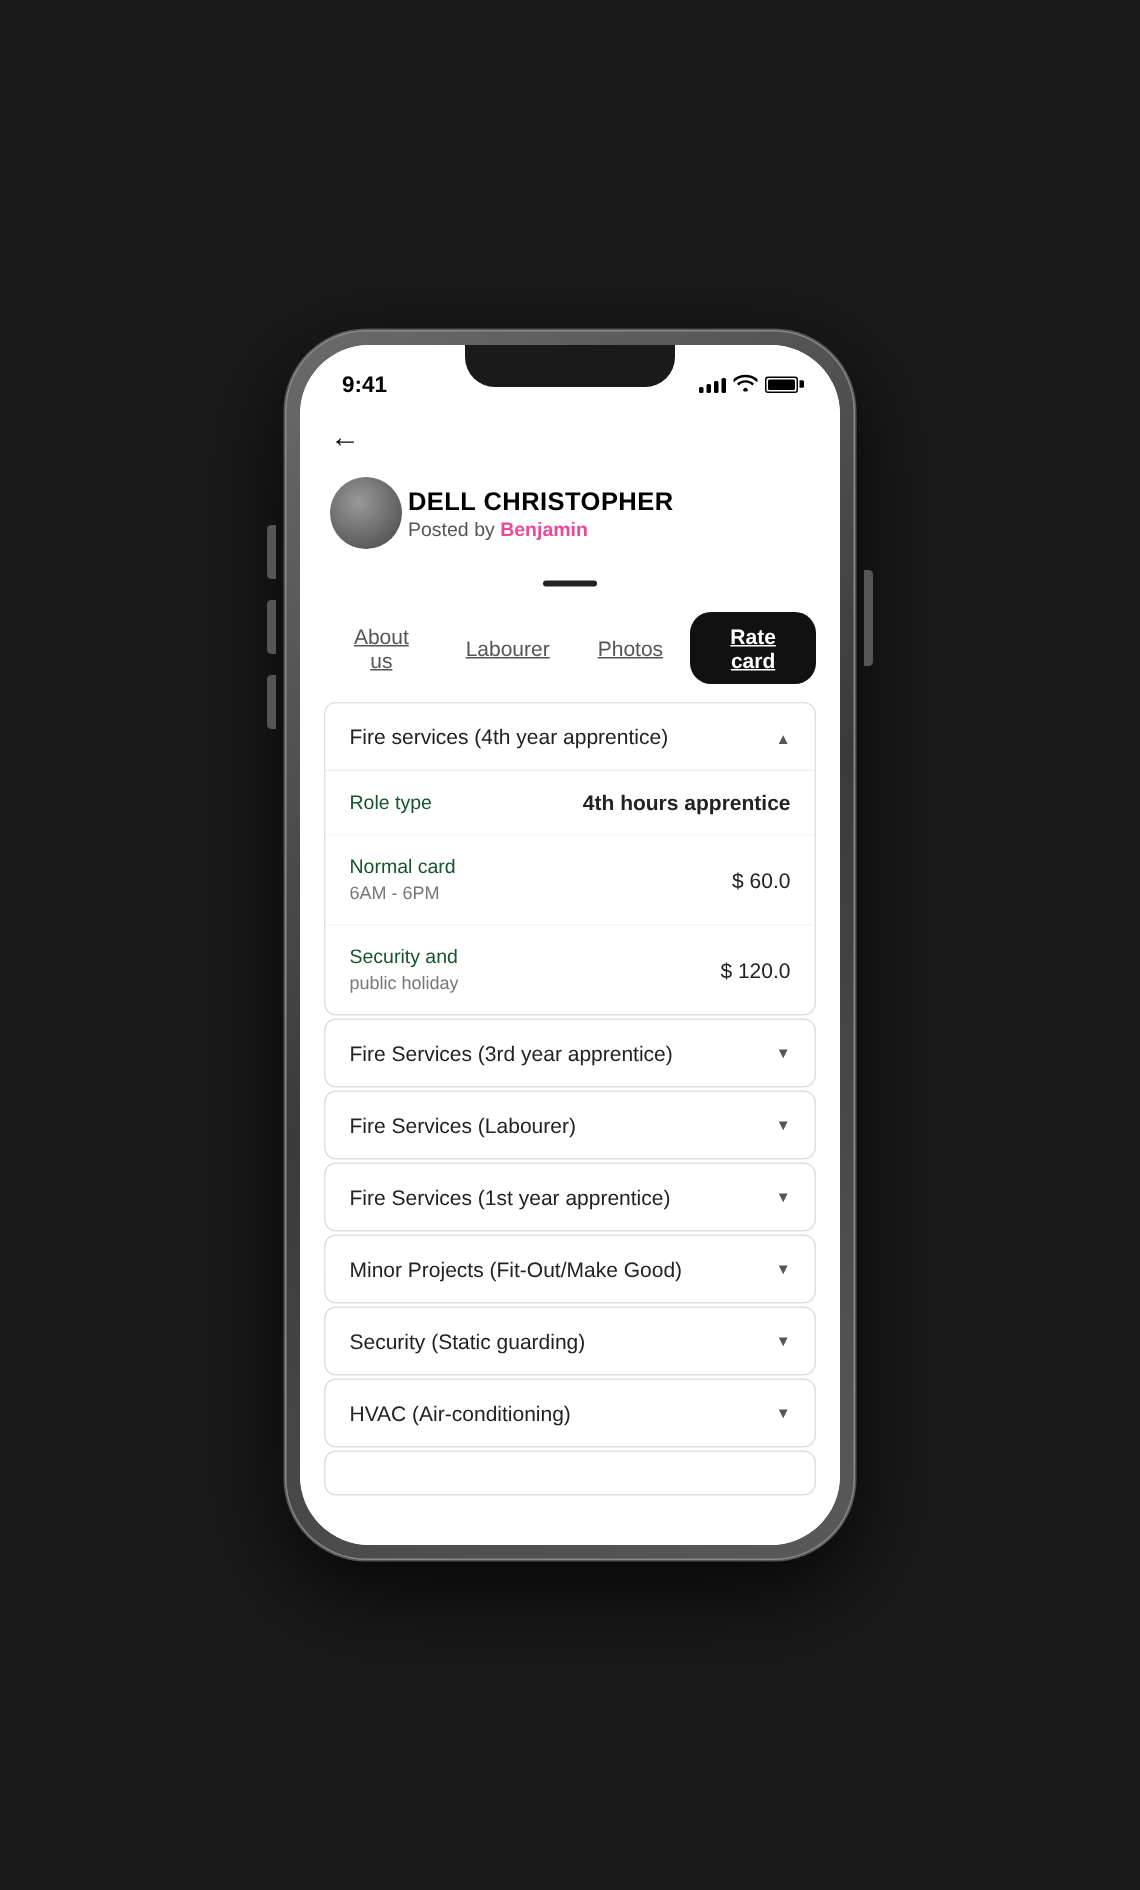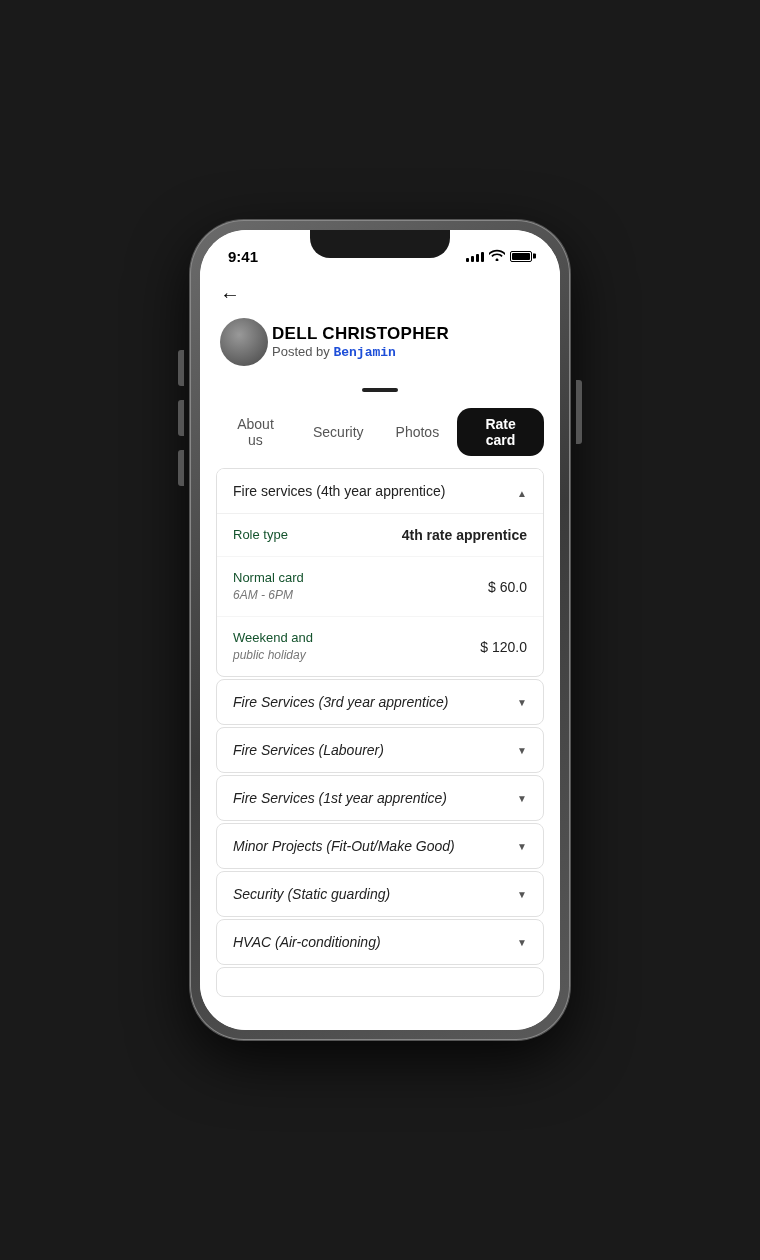--- a/index.html
+++ b/index.html
@@ -198,22 +198,21 @@
       letter-spacing: 0.3px;
     }
 
     .posted-by {
       font-size: 13px;
       color: #555;
     }
 
     .posted-by strong {
       font-weight: 700;
-      color: #1d4ed8;
-      font-family: Liberation Mono, monospace;
+      color: #ec4899;
     }
 
     .divider-pill {
       text-align: center;
       padding: 4px 0 12px;
     }
 
     .divider-pill span {
       display: inline-block;
       width: 36px;
@@ -233,20 +232,21 @@
 
     .tab {
       padding: 8px 14px;
       border-radius: 8px;
       font-size: 14px;
       cursor: pointer;
       color: #555;
       background: transparent;
       border: none;
       font-family: inherit;
+      text-decoration: underline;
     }
 
     .tab.active {
       background: #111;
       color: #fff;
       font-weight: 600;
       border-radius: 14px;
     }
 
     
@@ -302,21 +302,20 @@
 
     .rate-label {
       font-size: 13px;
       color: #14532d;
       line-height: 1.4;
     }
 
     .rate-label-secondary {
       font-size: 12px;
       color: #777;
-      font-style: italic;
     }
 
     .rate-value {
       font-size: 14px;
       color: #222;
       font-weight: 400;
     }
 
     .rate-value.bold {
       font-weight: 700;
@@ -329,21 +328,20 @@
     .collapsed-item {
       display: flex;
       justify-content: space-between;
       align-items: center;
       padding: 14px 16px;
       border: 1px solid #e0e0e0;
       border-radius: 8px;
       margin-bottom: 2px;
       cursor: pointer;
       background: #fff;
-      font-style: italic;
     }
 
     .collapsed-label {
       font-size: 14px;
       color: #222;
     }
   </style>
 </head>
 <body>
 
@@ -390,51 +388,51 @@
           </div>
         </div>
       </div>
 
       <div class="divider-pill">
         <span></span>
       </div>
 
       <div class="tabs">
         <button class="tab">About us</button>
-        <button class="tab">Security</button>
+        <button class="tab">Labourer</button>
         <button class="tab">Photos</button>
         <button class="tab active">Rate card</button>
       </div>
 
       <div class="content">
 
         <div class="accordion-item">
           <div class="accordion-header expanded">
             <span class="accordion-title">Fire services (4th year apprentice)</span>
             <span class="accordion-arrow">▲</span>
           </div>
           <div class="accordion-body">
 
             <div class="rate-row">
               <div class="rate-label">Role type</div>
-              <div class="rate-value bold">4th rate apprentice</div>
+              <div class="rate-value bold">4th hours apprentice</div>
             </div>
 
             <div class="rate-row">
               <div>
                 <div class="rate-label">Normal card</div>
                 <div class="rate-label rate-label-secondary">6AM - 6PM</div>
               </div>
               <div class="rate-value">$ 60.0</div>
             </div>
 
 
             <div class="rate-row">
               <div>
-                <div class="rate-label">Weekend and</div>
+                <div class="rate-label">Security and</div>
                 <div class="rate-label rate-label-secondary">public holiday</div>
               </div>
               <div class="rate-value">$ 120.0</div>
             </div>
           </div>
         </div>
 
         <div class="collapsed-items">
 
         <div class="collapsed-item">

